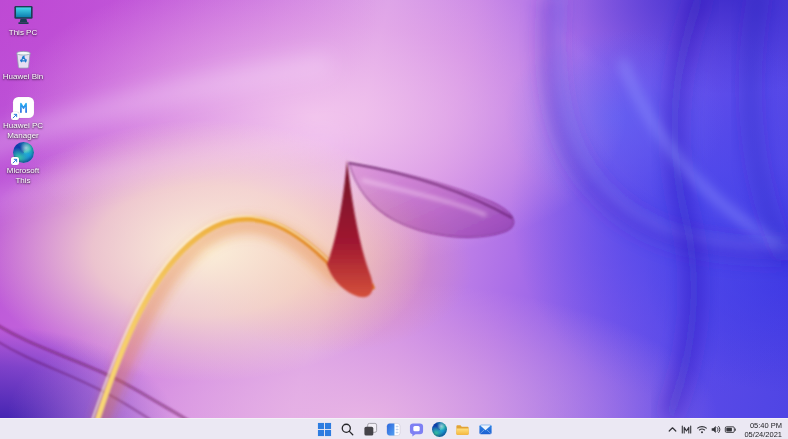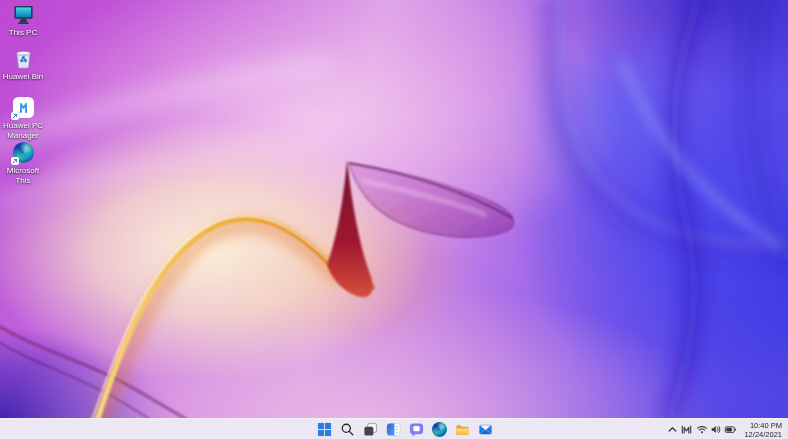--- a/index.html
+++ b/index.html
@@ -291,18 +291,18 @@
           <path d="M8.2 2.4 C9.8 3.8 9.8 7.2 8.2 8.6" stroke="#34343a" stroke-width="1" fill="none" stroke-linecap="round"></path>
         </svg>
         <svg width="13" height="11" viewBox="0 0 12 11" aria-label="Battery">
           <rect x="0.8" y="2.8" width="9" height="5.6" rx="1.2" stroke="#34343a" stroke-width="0.9" fill="none"></rect>
           <rect x="10.3" y="4.4" width="1" height="2.4" rx="0.4" fill="#34343a"></rect>
           <rect x="1.8" y="3.8" width="5.6" height="3.6" rx="0.6" fill="#34343a"></rect>
         </svg>
       </div>
 
       <button class="clock">
-        <div>10:40 PM</div>
-        <div>12/24/2021</div>
+        <div>05:40 PM</div>
+        <div>05/24/2021</div>
       </button>
     </div>
   </div>
 </div>
 
 </body></html>

